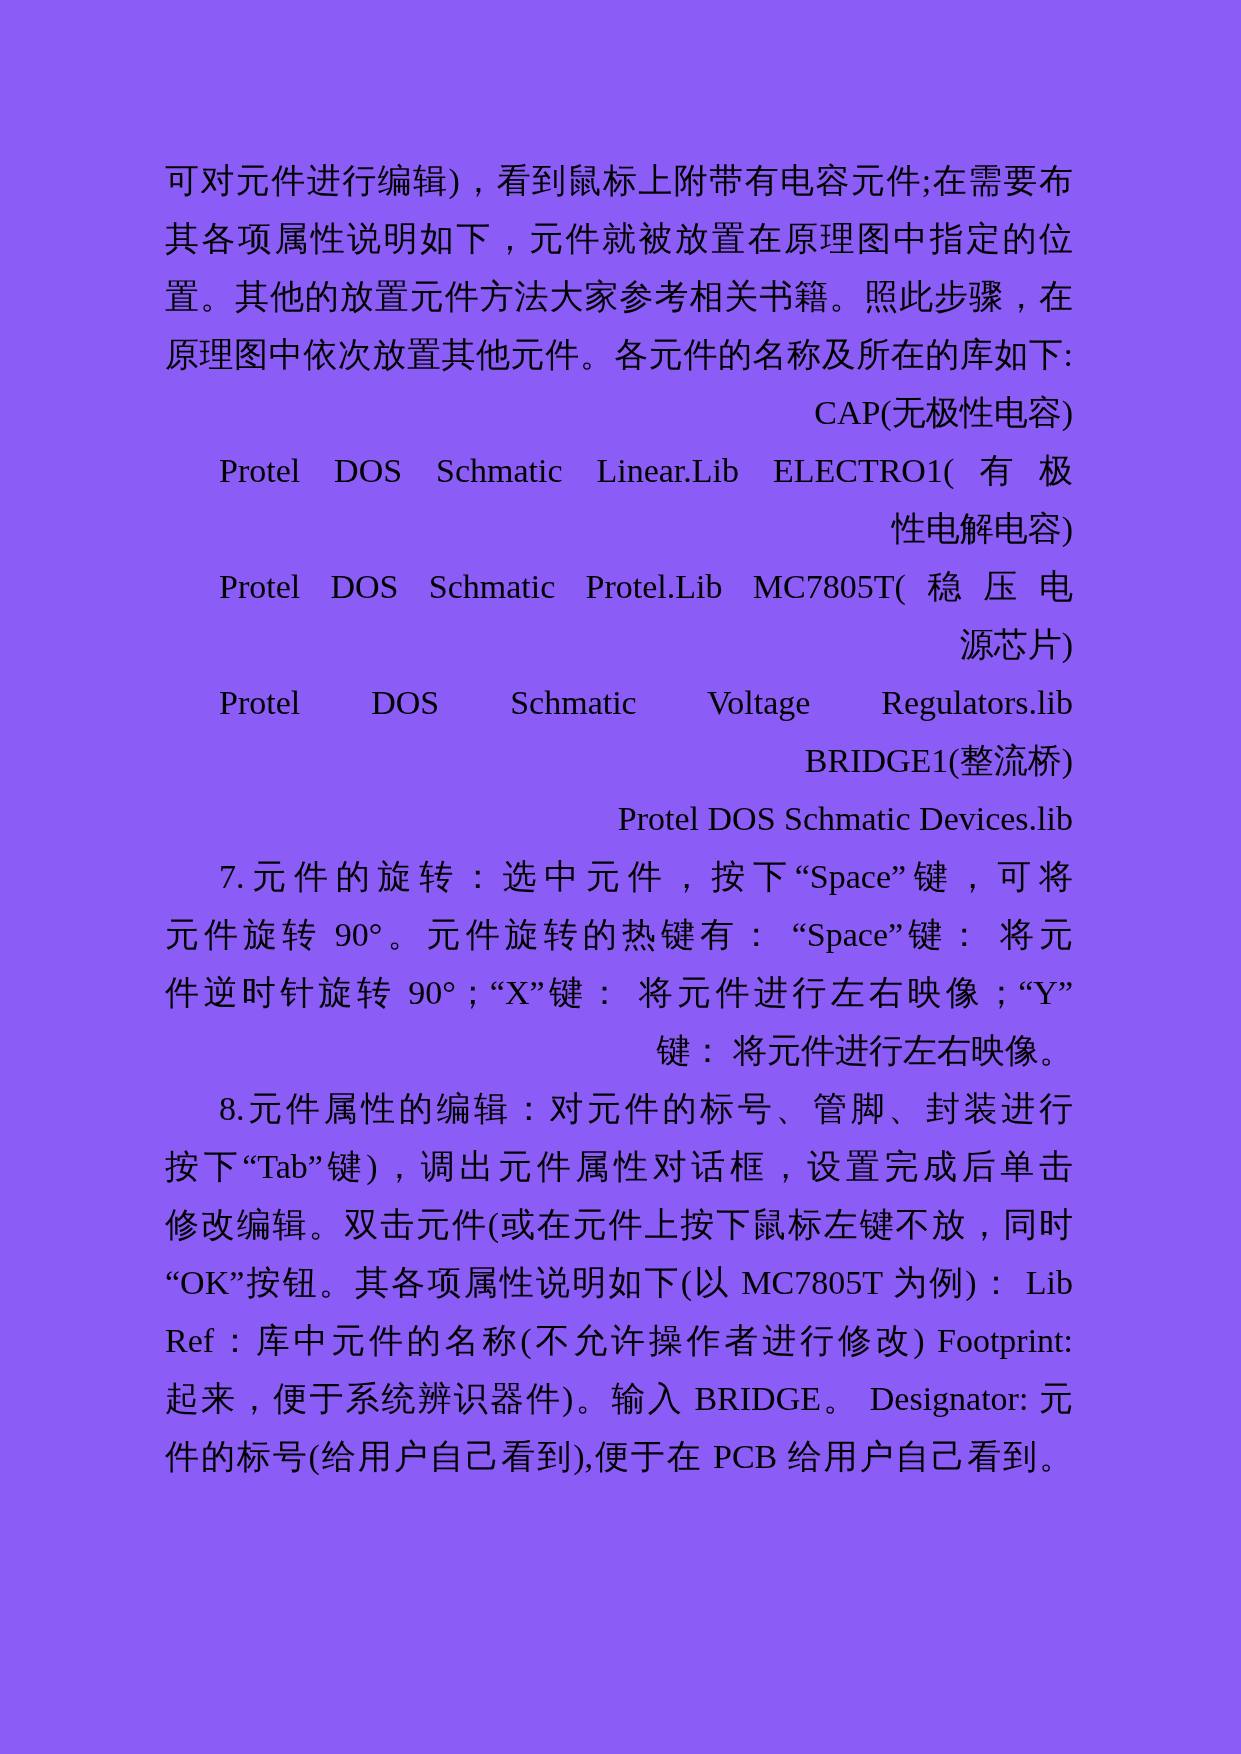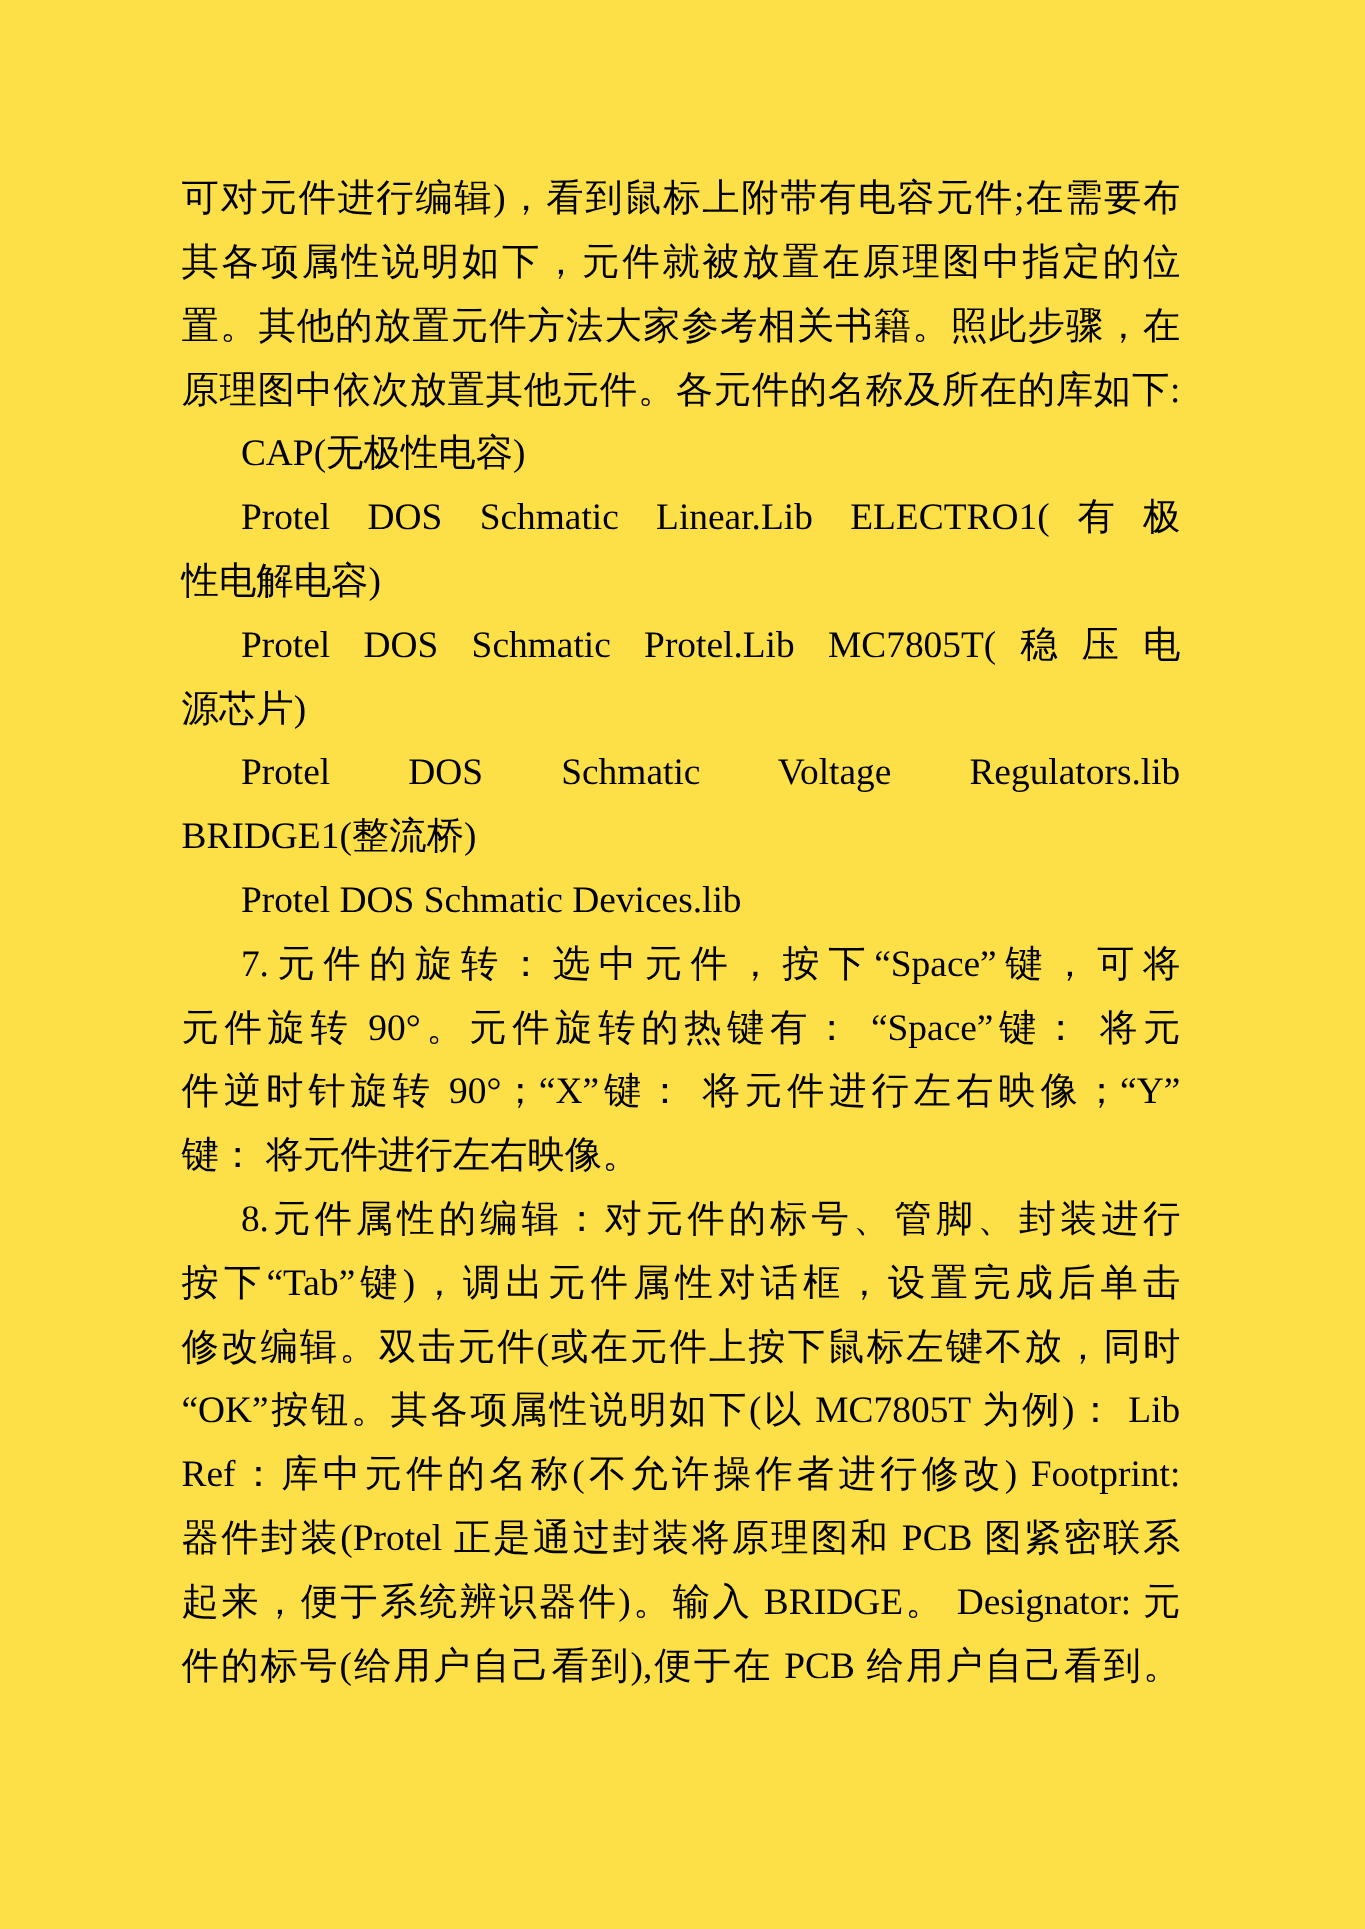--- a/index.html
+++ b/index.html
@@ -4,37 +4,37 @@
 <style>
   html, body {
     margin: 0;
     padding: 0;
     background: #ffffff;
   }
   .page {
     position: relative;
     width: 1241px;
     height: 1754px;
-    background: #fde047;
+    background: #8b5cf6;
     overflow: hidden;
     font-family: "Liberation Serif", "DejaVu Serif", serif;
     color: #000000;
   }
   .textblock {
     position: absolute;
     left: 165px;
     top: 152px;
     width: 908px;
     font-size: 34px;
     line-height: 58px;
     letter-spacing: 0px;
   }
   .line {
     min-height: 58px;
-    text-align: left;
+    text-align: right;
   }
   .fill {
     text-align: justify;
     text-align-last: justify;
   }
   .indent {
     text-indent: 54px;
   }
 </style>
 </head>
@@ -56,17 +56,16 @@
     <div class="line indent">Protel DOS Schmatic Devices.lib</div>
     <div class="line indent fill">7.元件的旋转：选中元件，按下“Space”键，可将</div>
     <div class="line fill">元件旋转 90°。元件旋转的热键有： “Space”键： 将元</div>
     <div class="line fill">件逆时针旋转 90°；“X”键： 将元件进行左右映像；“Y”</div>
     <div class="line">键： 将元件进行左右映像。</div>
     <div class="line indent fill">8.元件属性的编辑：对元件的标号、管脚、封装进行</div>
     <div class="line fill">按下“Tab”键)，调出元件属性对话框，设置完成后单击</div>
     <div class="line fill">修改编辑。双击元件(或在元件上按下鼠标左键不放，同时</div>
     <div class="line fill">“OK”按钮。其各项属性说明如下(以 MC7805T 为例)： Lib</div>
     <div class="line fill">Ref：库中元件的名称(不允许操作者进行修改) Footprint:</div>
-    <div class="line fill">器件封装(Protel 正是通过封装将原理图和 PCB 图紧密联系</div>
     <div class="line fill">起来，便于系统辨识器件)。输入 BRIDGE。 Designator: 元</div>
     <div class="line fill">件的标号(给用户自己看到),便于在 PCB 给用户自己看到。</div>
   </div>
 </div>
 
 </body></html>

